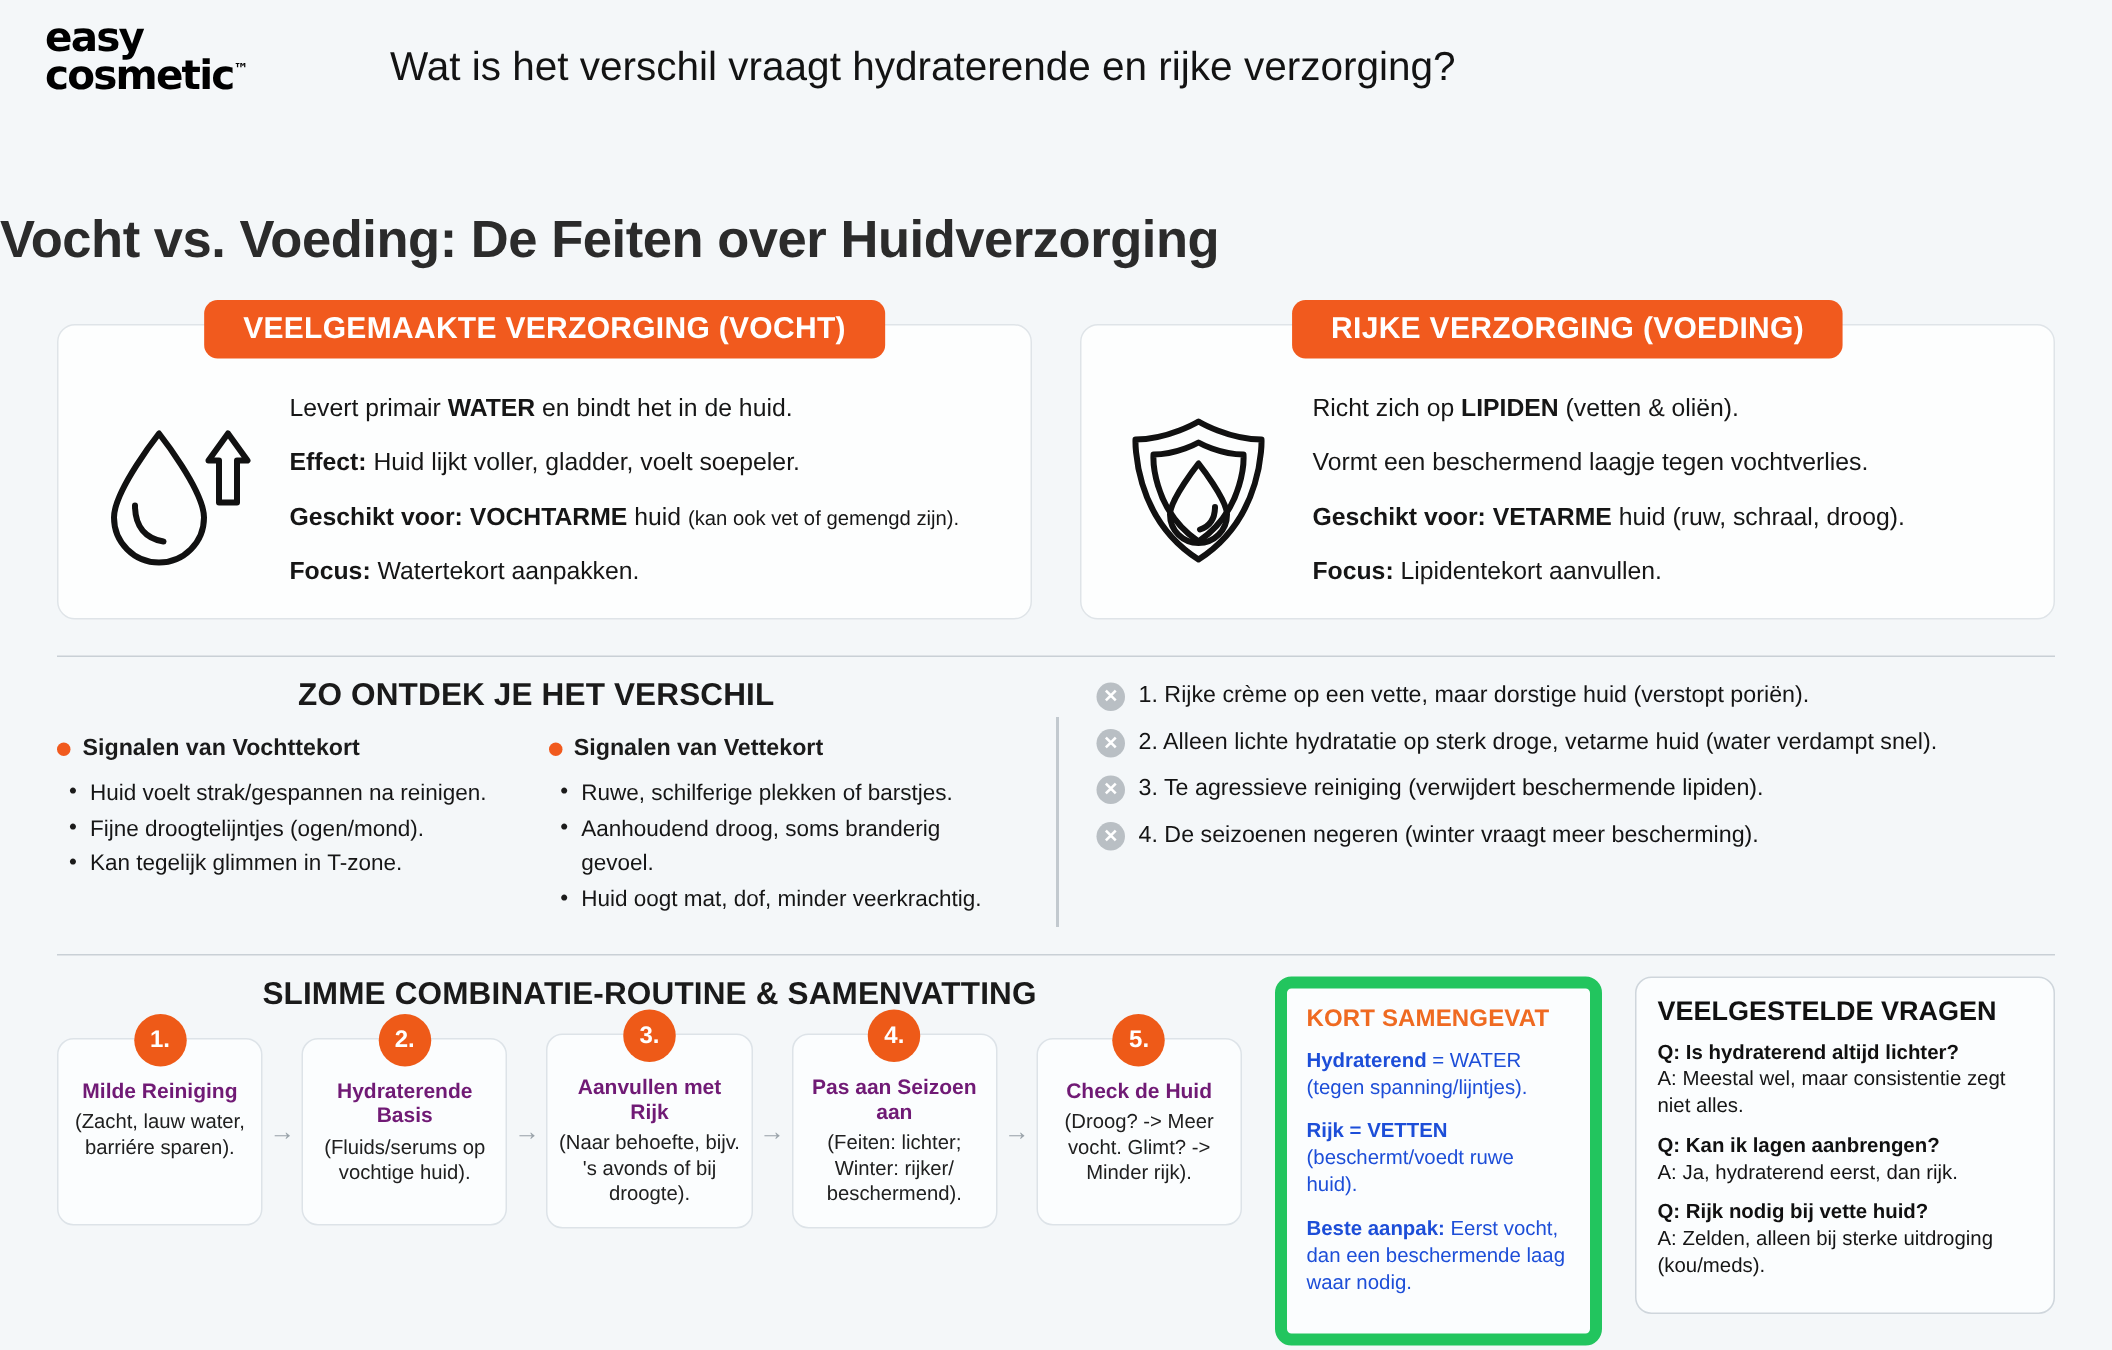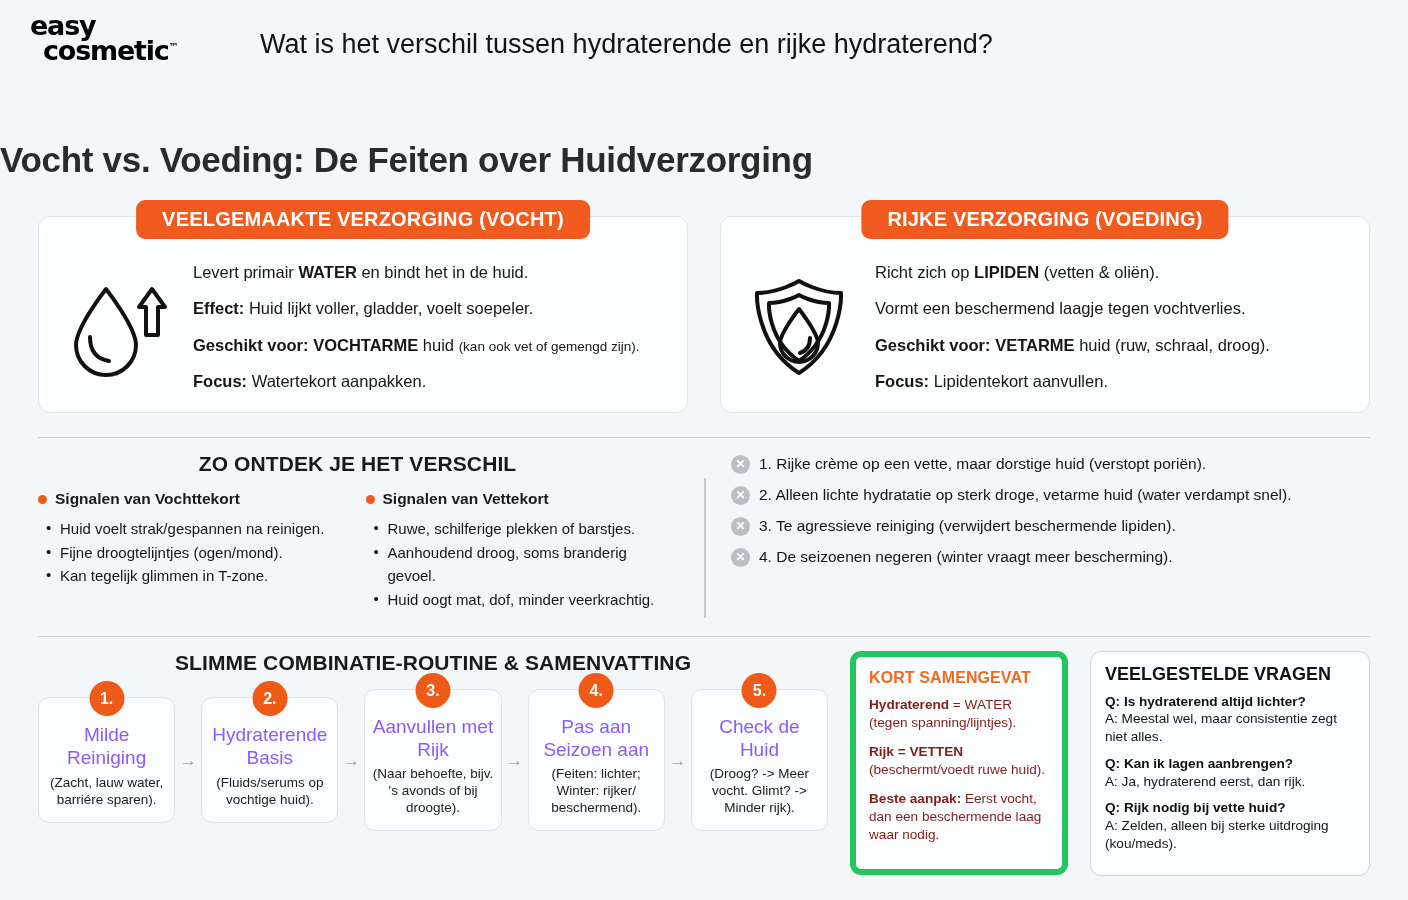--- a/index.html
+++ b/index.html
@@ -27,21 +27,21 @@
     flex: 0 0 260px;
   }
   .logo-l1, .logo-l2 {
     font-family: "DejaVu Sans", sans-serif;
     font-weight: bold;
     color: #000;
     letter-spacing: -1.2px;
     line-height: 0.92;
   }
   .logo-l1 { font-size: 27px; }
-  .logo-l2 { font-size: 27px; position: relative; margin-left: 13px; }
+  .logo-l2 { font-size: 27px; position: relative; }
   .logo-tm {
     font-size: 10px;
     vertical-align: super;
     letter-spacing: 0;
     font-weight: bold;
   }
   .page-question {
     font-size: 27px;
     line-height: 1.37;
     color: #131313;
@@ -233,59 +233,59 @@
     width: 35px; height: 35px;
     border-radius: 50%;
     background: #ee5a18;
     color: #fff;
     font-size: 16px;
     font-weight: bold;
     line-height: 35px;
     text-align: center;
   }
   .step-title {
-    font-size: 19px;
-    font-weight: normal;
+    font-size: 14px;
+    font-weight: bold;
     line-height: 1.2;
     margin-bottom: 4px;
-    color: #8b5cf6;
+    color: #701a75;
   }
   .step-sub {
     font-size: 13.5px;
     line-height: 1.26;
     color: #202020;
   }
   .arrow {
     flex: 0 0 26px;
     text-align: center;
     color: #9aa3aa;
     font-size: 17px;
     line-height: 1;
   }
 
   .summary-box {
     flex: 0 0 218px;
-    border: 6px solid #22c55e;
+    border: 8px solid #22c55e;
     border-radius: 11px;
     background: #fbfdfe;
     padding: 12px 13px 14px 13px;
     min-height: 196px;
   }
   .summary-title {
     color: #ef6a21;
     font-size: 16px;
     font-weight: bold;
     margin-bottom: 9px;
     letter-spacing: 0.1px;
   }
   .summary-line {
     font-size: 13.6px;
     line-height: 1.33;
     margin-bottom: 11px;
-    color: #7f1d1d;
+    color: #1d4ed8;
   }
   .summary-line b { font-weight: bold; }
 
   .faq-box {
     flex: 1 1 auto;
     border: 1px solid #cfd6dc;
     border-radius: 11px;
     background: #fbfdfe;
     padding: 12px 14px 14px 14px;
     min-height: 196px;
@@ -310,21 +310,21 @@
   }
 </style>
 </head>
 <body>
 
 <div class="topbar">
   <div class="logo">
     <div class="logo-l1">easy</div>
     <div class="logo-l2"><span>cosmetic</span><span class="logo-tm">™</span></div>
   </div>
-  <div class="page-question">Wat is het verschil tussen hydraterende en rijke hydraterend?</div>
+  <div class="page-question">Wat is het verschil vraagt hydraterende en rijke verzorging?</div>
 </div>
 
 <div class="main-title">Vocht vs. Voeding: De Feiten over Huidverzorging</div>
 
 <div class="cards-row">
 
   <div class="card">
     <div class="card-badge">VEELGEMAAKTE VERZORGING (VOCHT)</div>
     <div class="card-icon">
       <svg width="106" height="104" viewBox="0 0 106 104" fill="none" stroke="#111" stroke-width="4">

